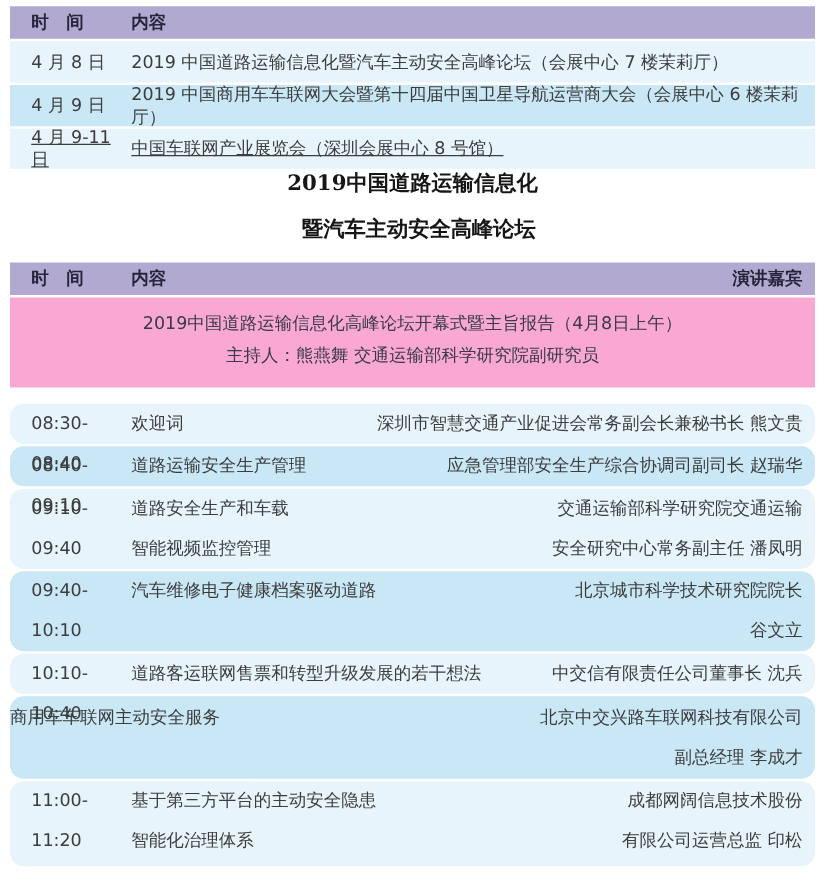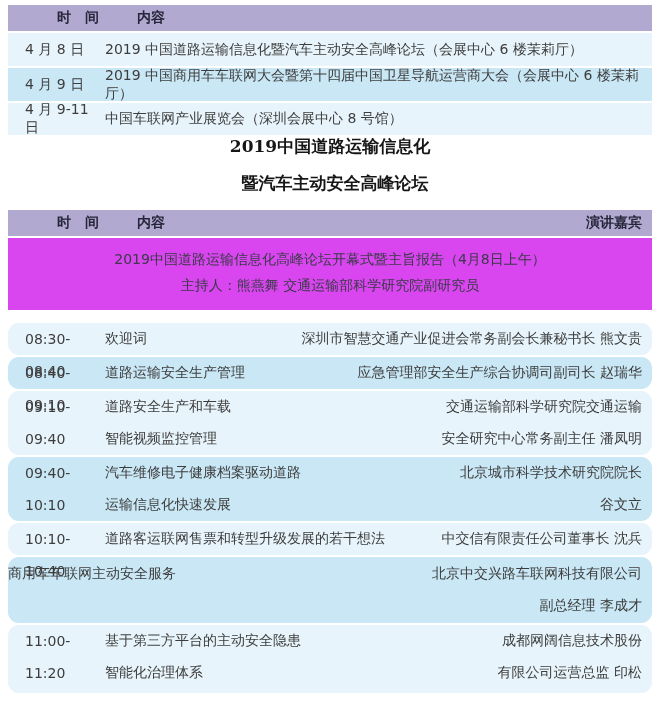--- a/index.html
+++ b/index.html
@@ -7,40 +7,40 @@
   .page {
     position:relative; width:660px; height:714px; background:#ffffff;
     font-family:"DejaVu Sans","Liberation Sans",sans-serif;
     color:#3d3d3d; font-size:14px; overflow:hidden;
   }
   .tbl { margin:0 8px; }
   .tbl-top { padding-top:5px; }
 
   .hdr-row {
     background:#b2a9d1; height:26px; display:flex; align-items:center;
-    font-weight:bold; color:#26263a; margin-bottom:2px;padding-left:32px;
+    font-weight:bold; color:#26263a; margin-bottom:2px;
   }
   .c-time { width:97px; padding-left:17px; flex-shrink:0; }
   .c-content { flex:1; }
   .c-speaker { flex:1; text-align:right; padding-right:10px; }
 
   .row { display:flex; align-items:center; height:33px; margin-bottom:2px; }
   .row:last-child { margin-bottom:0; }
   .light { background:#e7f4fb; }
   .dark  { background:#c9e7f5; }
 
   .forum-title {
     text-align:center; font-family:"DejaVu Serif","Liberation Serif",serif;
     font-weight:bold; font-size:17px; color:#161616;
   }
   .forum-title .t1 { }
   .forum-title .t2 { padding-top:14px; padding-bottom:15px;margin-left:10px; }
 
   .session {
-    background:#d946ef; text-align:center; color:#3a3a48;
+    background:#f9a8d4; text-align:center; color:#3a3a48;
     padding:8px 0 12px; margin-bottom:13px;
   }
   .session div { line-height:26px; }
 
   .arow { display:flex; margin-bottom:2px;border-radius:11px; }
   .arow .c-time { height:32px; line-height:32px; }
   .abody { flex:1; padding-right:10px; }
   .aline { display:flex; justify-content:space-between; align-items:center; height:32px; }
   .a-speaker { flex:1; text-align:right; padding-left:12px; white-space:nowrap; }
   .arow-last { min-height:68px; margin-bottom:0; }
@@ -51,27 +51,27 @@
 
 <div class="page">
 
   <div class="tbl tbl-top">
     <div class="hdr-row">
       <div class="c-time">时　间</div>
       <div class="c-content">内容</div>
     </div>
     <div class="row light">
       <div class="c-time">4 月 8 日</div>
-      <div class="c-content">2019 中国道路运输信息化暨汽车主动安全高峰论坛（会展中心 6 楼茉莉厅）</div>
+      <div class="c-content">2019 中国道路运输信息化暨汽车主动安全高峰论坛（会展中心 7 楼茉莉厅）</div>
     </div>
     <div class="row dark">
       <div class="c-time">4 月 9 日</div>
       <div class="c-content">2019 中国商用车车联网大会暨第十四届中国卫星导航运营商大会（会展中心 6 楼茉莉厅）</div>
     </div>
-    <div class="row light" style="height:32px;">
+    <div class="row light" style="height:32px;text-decoration:underline;">
       <div class="c-time">4 月 9-11 日</div>
       <div class="c-content">中国车联网产业展览会（深圳会展中心 8 号馆）</div>
     </div>
   </div>
 
   <div class="forum-title">
     <div class="t1">2019中国道路运输信息化</div>
     <div class="t2">暨汽车主动安全高峰论坛</div>
   </div>
 
@@ -122,21 +122,20 @@
     </div>
 
     <div class="arow dark">
       <div class="c-time">09:40-10:10</div>
       <div class="abody">
         <div class="aline">
           <span class="a-content">汽车维修电子健康档案驱动道路</span>
           <span class="a-speaker">北京城市科学技术研究院院长</span>
         </div>
         <div class="aline">
-          <span class="a-content">运输信息化快速发展</span>
           <span class="a-speaker">谷文立</span>
         </div>
       </div>
     </div>
 
     <div class="arow light">
       <div class="c-time">10:10-10:40</div>
       <div class="abody">
         <div class="aline">
           <span class="a-content">道路客运联网售票和转型升级发展的若干想法</span>

